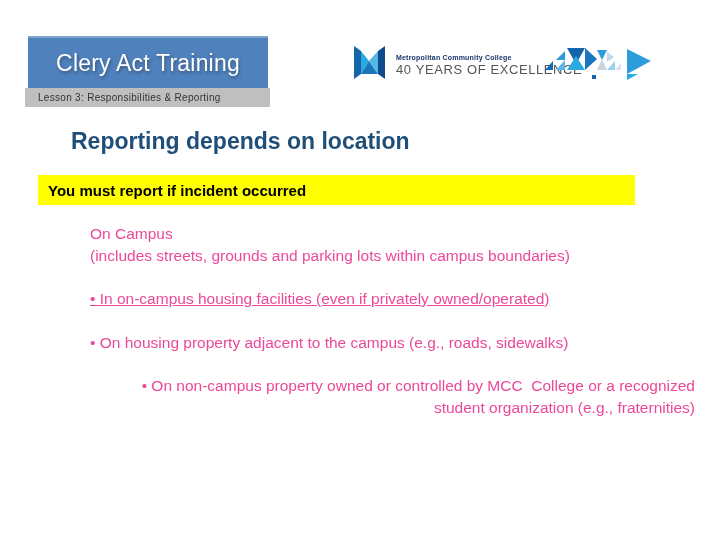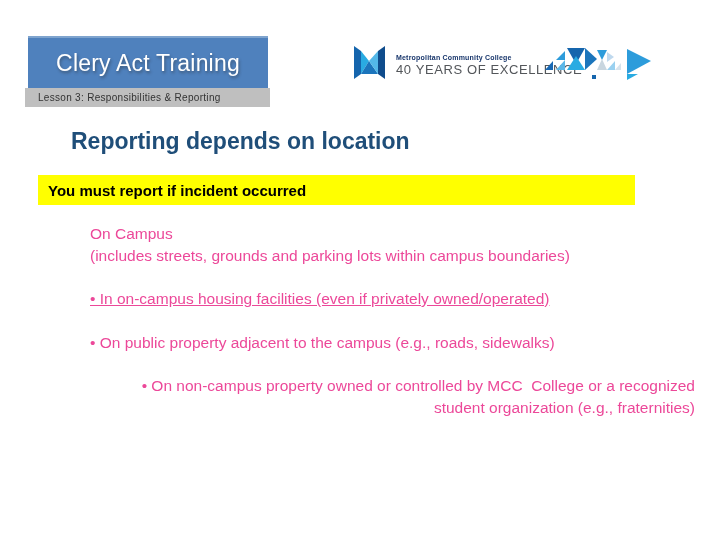--- a/index.html
+++ b/index.html
@@ -163,17 +163,17 @@
 
   <h1 class="heading">Reporting depends on location</h1>
 
   <div class="banner">
     <span>You must report if incident occurred</span>
   </div>
 
   <p class="para p1">On Campus
 (includes streets, grounds and parking lots within campus boundaries)</p>
   <p class="para p2">• In on-campus housing facilities (even if privately owned/operated)</p>
-  <p class="para p3">• On public property adjacent to the campus (e.g., roads, sidewalks)</p>
+  <p class="para p3">• On housing property adjacent to the campus (e.g., roads, sidewalks)</p>
   <p class="para p4">• On non-campus property owned or controlled by MCC  College or a recognized
 student organization (e.g., fraternities)</p>
 
 </div>
 
 </body></html>

